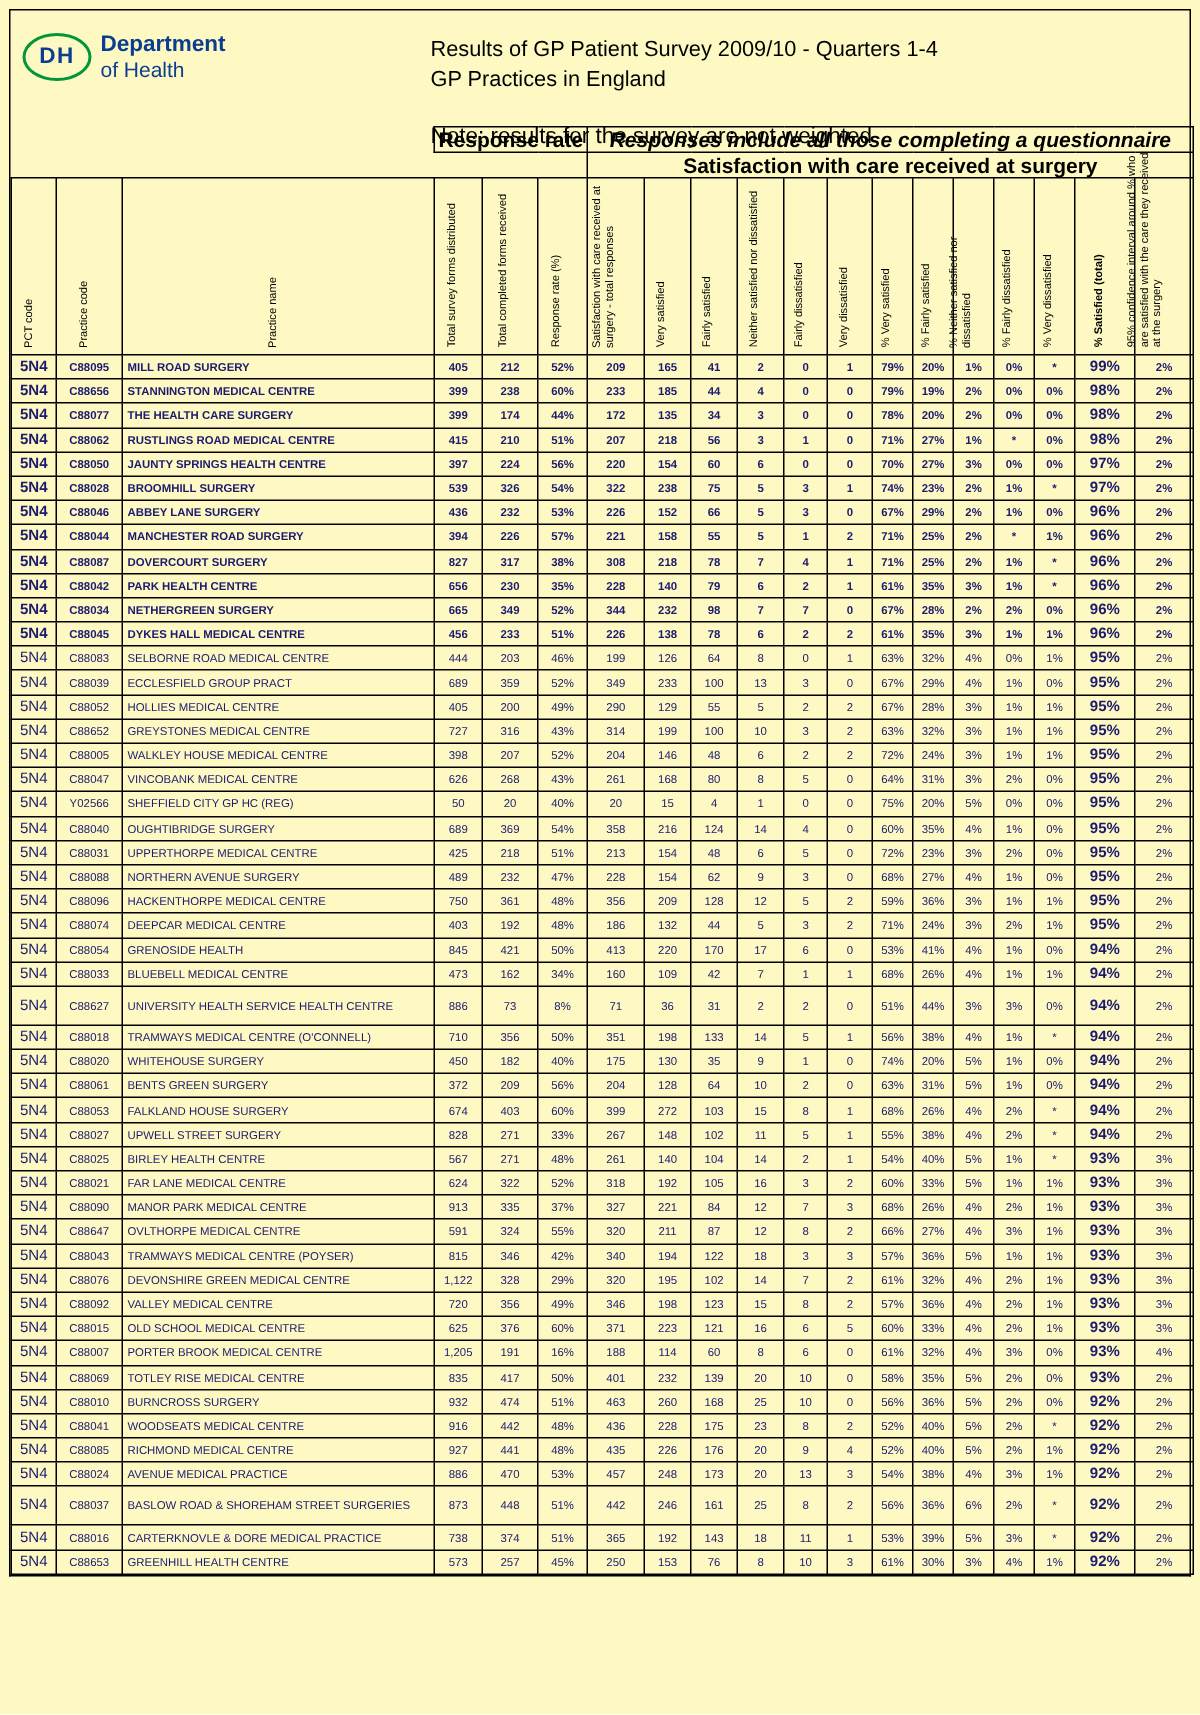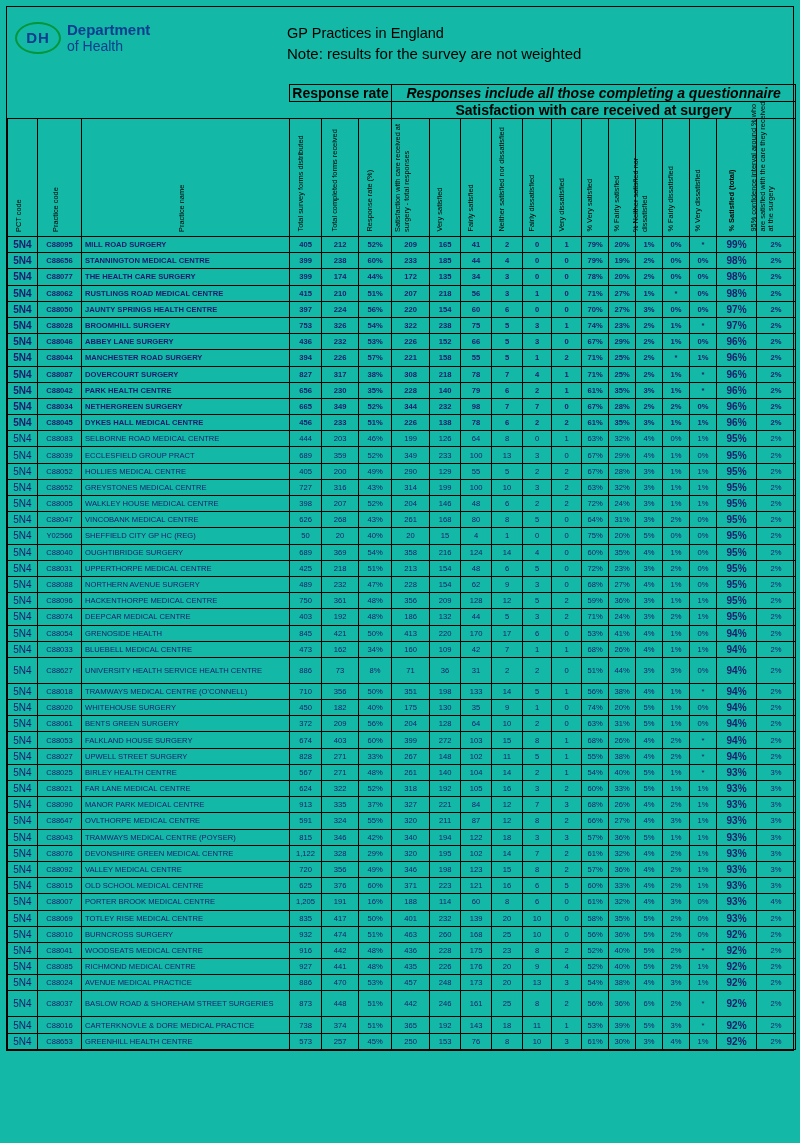--- a/index.html
+++ b/index.html
@@ -5,21 +5,21 @@
   * { box-sizing: border-box; }
   html, body {
     margin: 0; padding: 0;
     background: #ffffff;
     font-family: "Liberation Sans", sans-serif;
   }
   #page {
     width: 800px;
     height: 1143px;
     position: relative;
-    background: #14b8a6;
+    background: #fef9c3;
     overflow: hidden;
   }
 
   
   .header {
     position: relative;
     height: 78px;
     border: 1px solid #000;
     border-bottom: none;
     margin: 6px 6px 0 6px;
@@ -49,21 +49,21 @@
     font-size: 15px;
     line-height: 1.15;
     font-weight: bold;
   }
   .logo-text .l2 { font-weight: normal; font-size: 14px; display:block;}
   .title-block {
     position: absolute;
     left: 280px; top: 18px;
   }
   .title-1 { font-size: 14.5px; color: #000; margin-bottom: 4px; }
-  .title-2 { font-size: 14.5px; color: #000; margin-bottom: 4px; }
+  .title-2 { font-size: 14.5px; color: #000; margin-bottom: 21px; }
   .title-note { font-size: 15px; color: #000; }
 
   
   .table-wrap {
     margin: 0 6px;
     width: 788px;
     border: 1px solid #000;
     border-top: none;
   }
   table {
@@ -133,20 +133,21 @@
 
   <div class="header">
     <div class="logo">
       <div class="logo-mark">DH</div>
       <div class="logo-text">
         <span>Department</span>
         <span class="l2">of Health</span>
       </div>
     </div>
     <div class="title-block">
+      <div class="title-1">Results of GP Patient Survey 2009/10 - Quarters 1-4</div>
       <div class="title-2">GP Practices in England</div>
       <div class="title-note">Note: results for the survey are not weighted</div>
     </div>
   </div>
 
   <div class="table-wrap">
     <table>
       <colgroup>
         <col style="width:30px">
           <col style="width:44px">
@@ -344,21 +345,21 @@
             <td class="c-num">3%</td>
             <td class="c-num">0%</td>
             <td class="c-num">0%</td>
             <td class="c-satis dashed-left">97%</td>
             <td class="c-ci">2%</td>
           </tr>
           <tr>
             <td class="c-pct">5N4</td>
             <td class="c-code">C88028</td>
             <td class="c-name">BROOMHILL SURGERY</td>
-            <td class="c-num">753</td>
+            <td class="c-num">539</td>
             <td class="c-num">326</td>
             <td class="c-num">54%</td>
             <td class="c-num">322</td>
             <td class="c-num">238</td>
             <td class="c-num">75</td>
             <td class="c-num">5</td>
             <td class="c-num">3</td>
             <td class="c-num">1</td>
             <td class="c-num">74%</td>
             <td class="c-num">23%</td>

